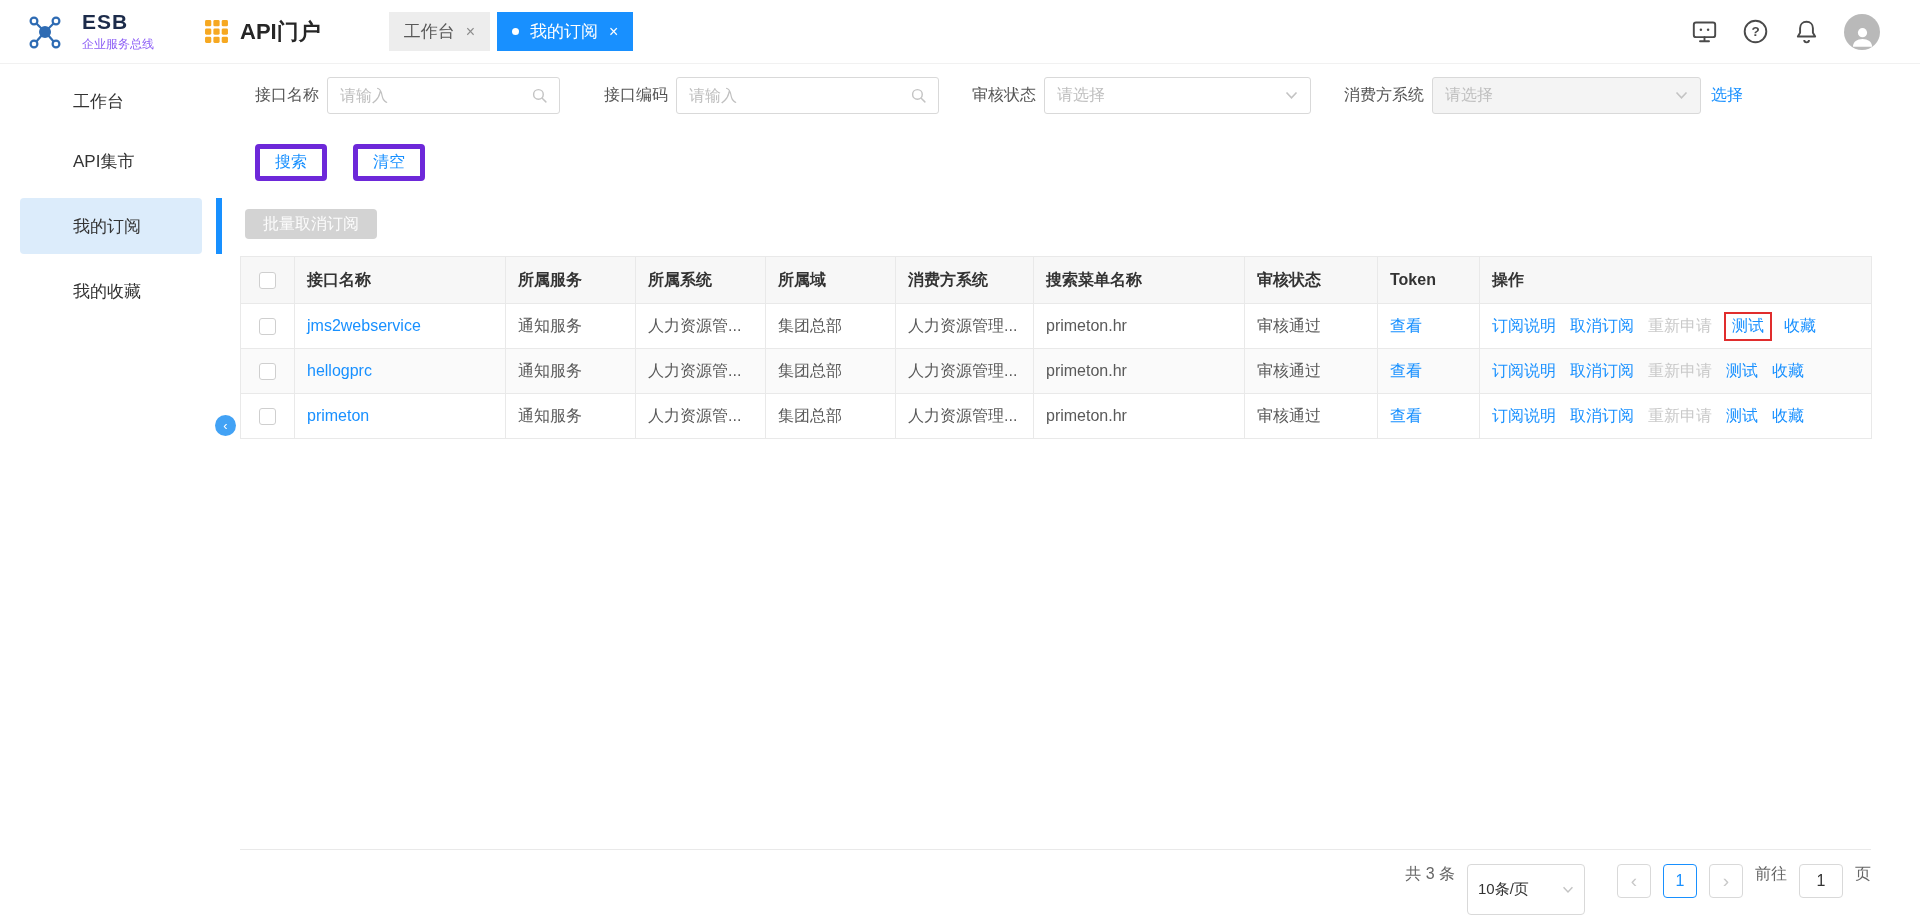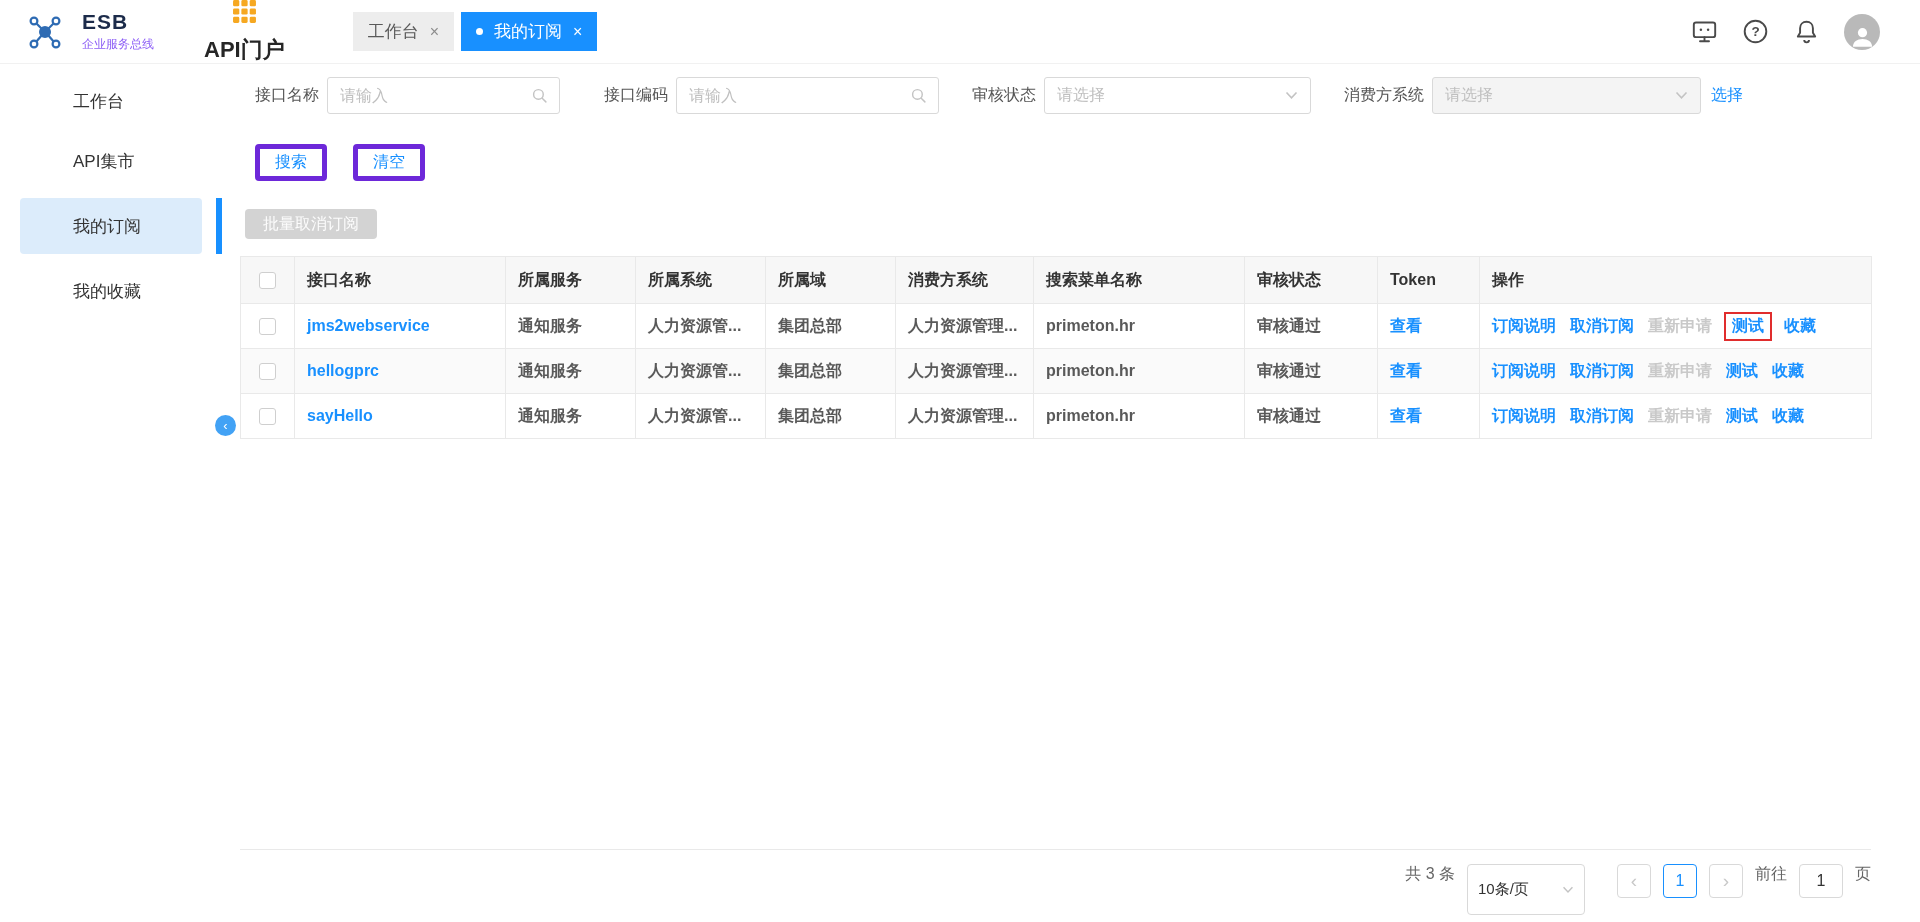--- a/index.html
+++ b/index.html
@@ -6,21 +6,21 @@
   html, body { width: 1920px; height: 922px; }
   body { font-family: "Liberation Sans", "DejaVu Sans", sans-serif; background: #fff; color: #333; overflow: hidden; position: relative; }
   input, button { font-family: inherit; }
 
   
   .app-header { height: 64px; display: flex; align-items: center; background: #fff; border-bottom: 1px solid #f1f1f1; position: relative; z-index: 2; }
   .logo { display: flex; align-items: center; gap: 18px; margin-left: 26px; }
   .logo-text { display: flex; flex-direction: column; }
   .logo-title { font-size: 21px; font-weight: bold; color: #1c2b4a; line-height: 1; letter-spacing: 1px; }
   .logo-subtitle { font-size: 12px; color: #8b5cf6; margin-top: 4px; white-space: nowrap; }
-  .portal { display: flex; align-items: center; gap: 11px; margin-left: 50px; flex-direction: column; }
+  .portal { display: flex; align-items: center; gap: 11px; margin-left: 50px; }
   .portal-title { font-size: 22px; font-weight: bold; color: #262626; white-space: nowrap; }
   .tabs { display: flex; align-items: stretch; gap: 7px; margin-left: 68px; }
   .tab { height: 39px; display: flex; align-items: center; gap: 11px; padding: 0 15px; background: #ededed; color: #595959; font-size: 17px; cursor: pointer; white-space: nowrap; }
   .tab-close { font-size: 16px; color: #8c8c8c; cursor: pointer; }
   .tab.active { background: #1890ff; color: #fff; }
   .tab.active .tab-close { color: #fff; }
   .tab-dot { width: 7px; height: 7px; border-radius: 50%; background: #fff; }
   .header-right { margin-left: auto; display: flex; align-items: center; margin-right: 40px; }
   .header-search { display: flex; align-items: center; gap: 9px; width: 296px; height: 37px; border: 1px solid #d9d9d9; border-radius: 19px; padding: 0 15px; margin-right: 56px; }
   .header-search input { flex: 1; border: none; outline: none; font-size: 17px; color: #333; background: transparent; min-width: 0; }
@@ -51,21 +51,21 @@
   .f-select.disabled { background: #f4f4f4; }
   .w233 { width: 233px; } .w263 { width: 263px; } .w267 { width: 267px; } .w269 { width: 269px; }
   .select-link { font-size: 16px; color: #1890ff; margin-left: 10px; cursor: pointer; text-decoration: none; white-space: nowrap; }
 
   .btn-row { display: flex; align-items: center; gap: 26px; margin-top: 30px; padding-left: 15px; }
   .btn-outline { min-width: 65px; height: 37px; padding: 0 15px; border: 5px solid #6d28d9; border-radius: 4px; background: #fff; color: #1890ff; font-size: 16px; cursor: pointer; }
   .batch-row { margin-top: 28px; padding-left: 5px; }
   .btn-disabled { height: 30px; padding: 0 18px; background: #d3d3d3; border: none; border-radius: 4px; color: #fcfcfc; font-size: 16px; cursor: not-allowed; }
 
   table { border-collapse: collapse; table-layout: fixed; width: 1631px; margin-top: 17px; font-size: 16px; }
-  th, td { border: 1px solid #e9e9e9; padding: 0 12px; text-align: left; overflow: hidden; white-space: nowrap; font-weight: bold; }
+  th, td { border: 1px solid #e9e9e9; padding: 0 12px; text-align: left; overflow: hidden; white-space: nowrap; }
   thead th { background: #f7f7f7; color: #333; font-weight: bold; height: 47px; }
   tbody td { height: 45px; color: #595959; }
   tr.striped td { background: #fafafa; }
   .cb-cell { text-align: center; padding: 0; }
   .checkbox { display: inline-block; width: 17px; height: 17px; border: 1px solid #cfcfcf; border-radius: 3px; background: #fff; vertical-align: middle; cursor: pointer; }
   .link { color: #1890ff; text-decoration: none; cursor: pointer; }
   .link.disabled { color: #c9c9c9; cursor: default; }
   .actions { display: flex; align-items: center; gap: 14px; }
   .hl-box { display: inline-flex; border: 2px solid #e02d2d; padding: 2px 6px; margin: -6px -2px; }
 
@@ -283,21 +283,21 @@
             <a class="link">订阅说明</a>
             <a class="link">取消订阅</a>
             <a class="link disabled">重新申请</a>
             <a class="link">测试</a>
             <a class="link">收藏</a>
           </div>
         </td>
       </tr>
       <tr>
         <td class="cb-cell"><span class="checkbox"></span></td>
-        <td><a class="link">sayHello</a></td>
+        <td><a class="link">primeton</a></td>
         <td>通知服务</td>
         <td>人力资源管...</td>
         <td>集团总部</td>
         <td>人力资源管理...</td>
         <td>primeton.hr</td>
         <td>审核通过</td>
         <td><a class="link">查看</a></td>
         <td>
           <div class="actions">
             <a class="link">订阅说明</a>

